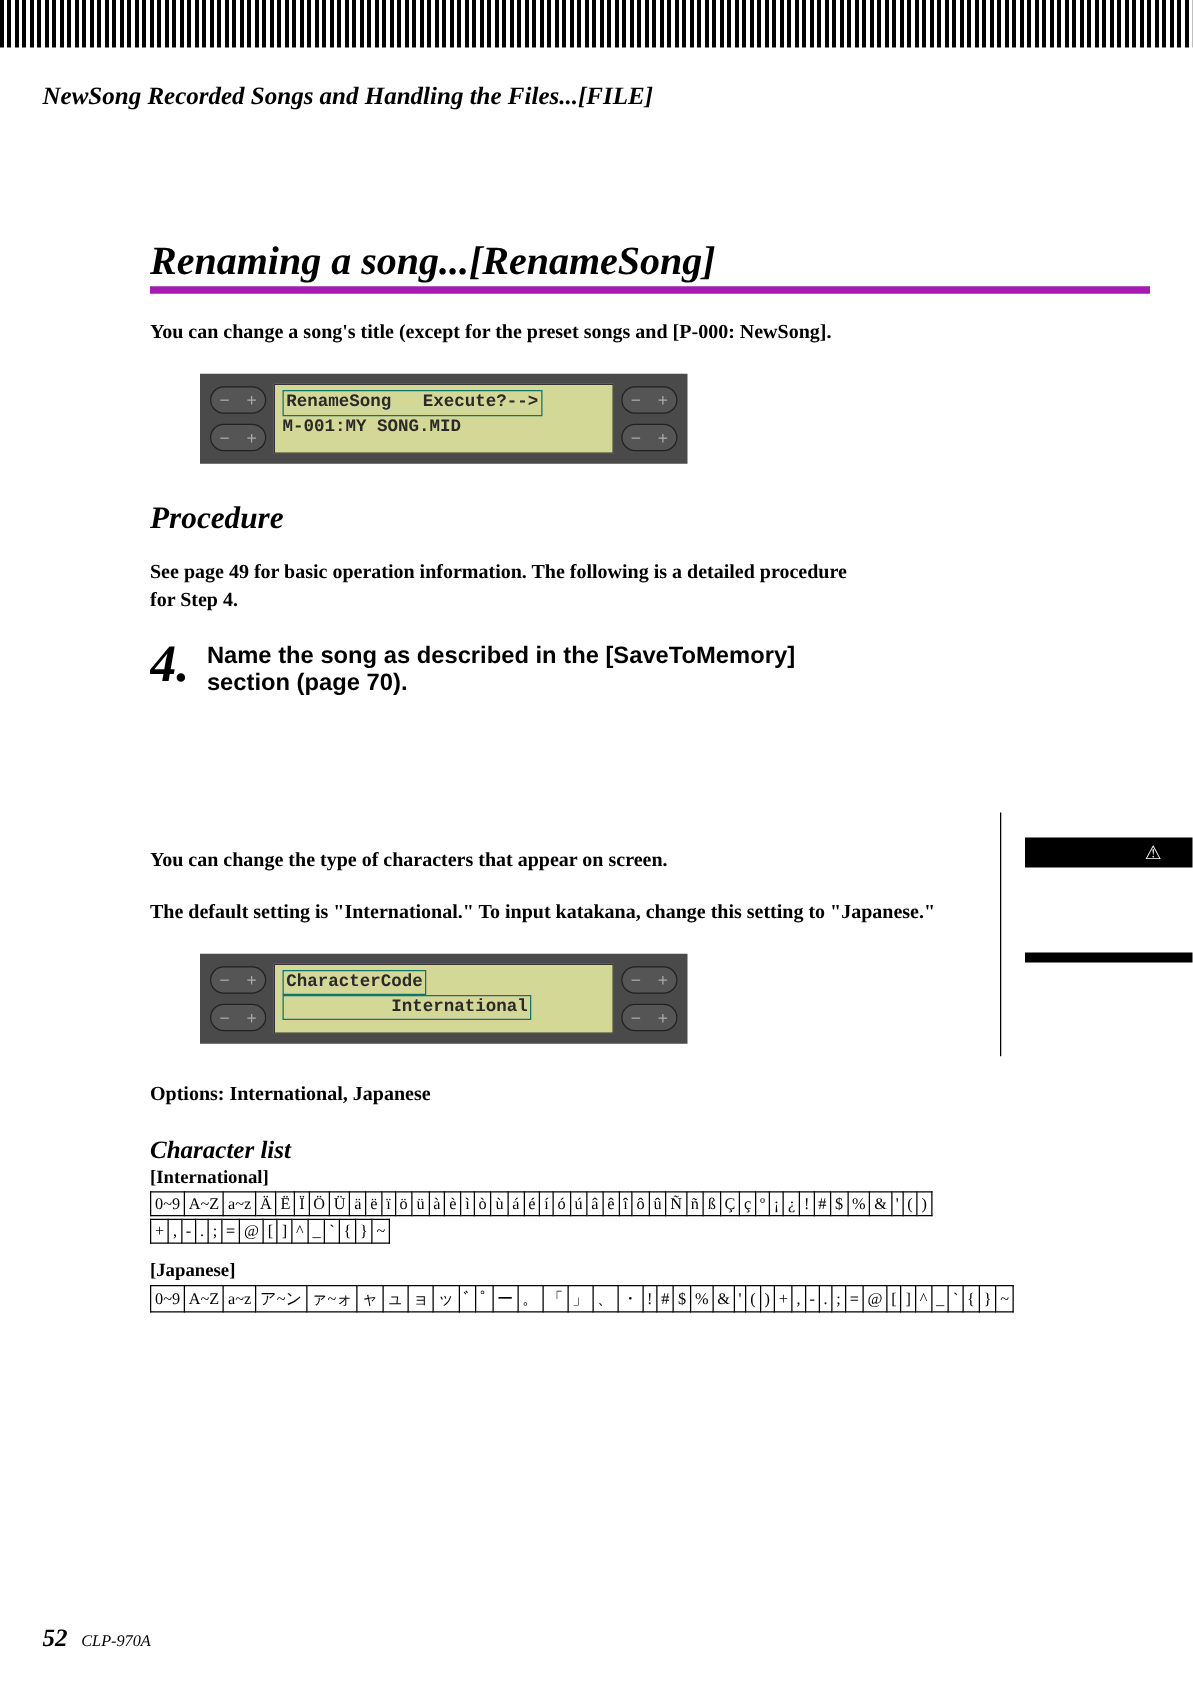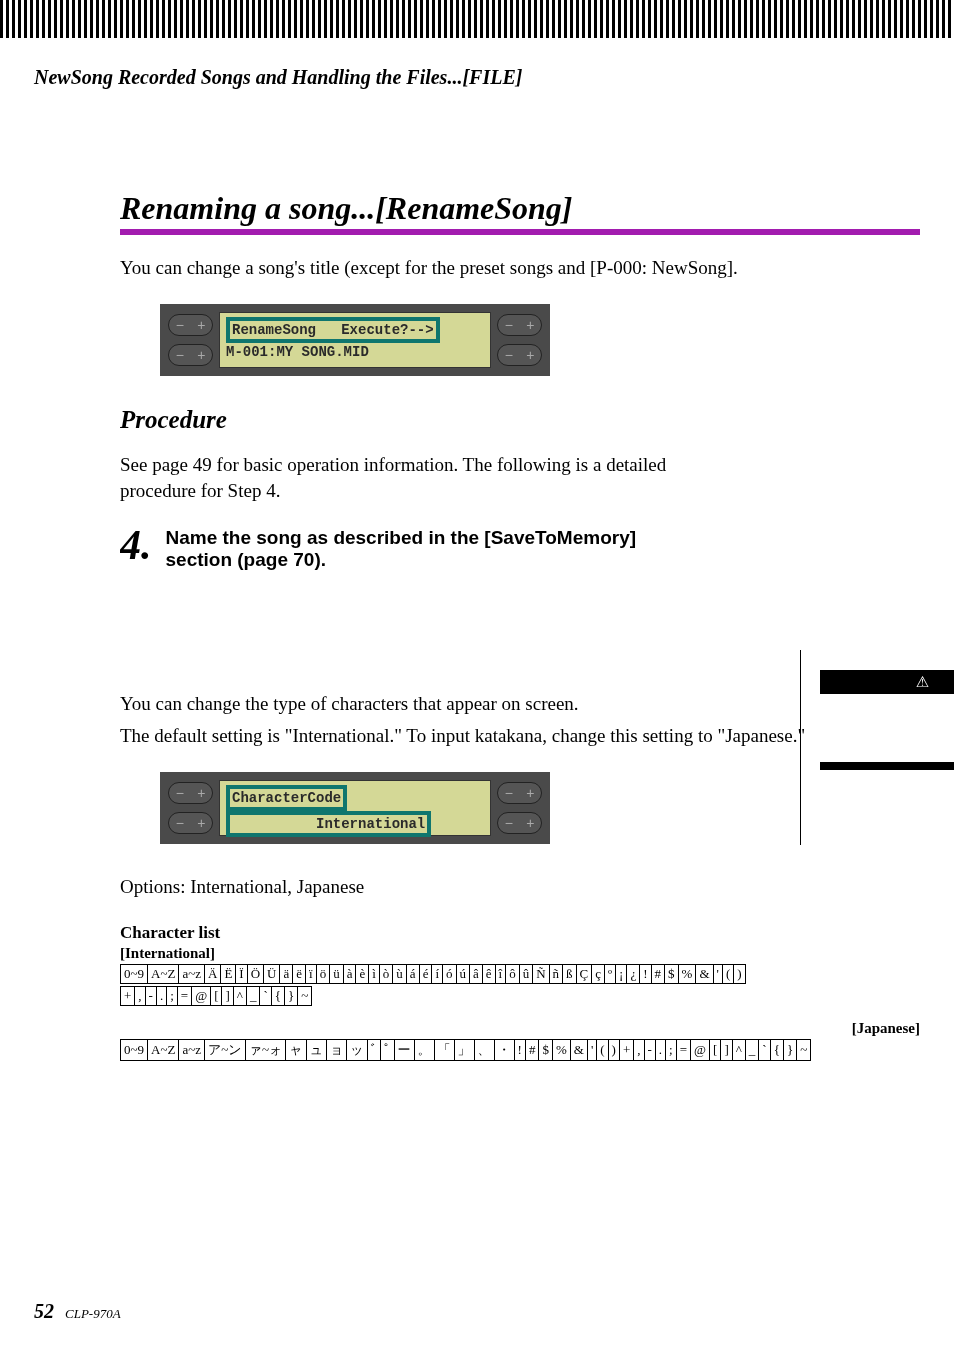--- a/index.html
+++ b/index.html
@@ -34,23 +34,24 @@
   }
   .section-heading {
     font-size: 32px;
     font-weight: bold;
     font-style: italic;
     border-bottom: 6px solid #a21caf;
     padding-bottom: 2px;
     margin-bottom: 20px;
   }
   .body-text {
-    font-size: 19px;
+    font-size: 16px;
     margin-bottom: 22px;
     line-height: 1.4;
+    font-weight: bold;
   }
   .lcd-panel {
     width: 390px;
     height: 72px;
     background: #4a4a4a;
     margin-left: 40px;
     margin-bottom: 30px;
     display: flex;
     align-items: center;
     padding: 4px 8px;
@@ -76,21 +77,21 @@
     background: #d4d896;
     border: 1px solid #333;
     color: #2a2a2a;
     font-family: 'Courier New', monospace;
     font-size: 14px;
     font-weight: bold;
     padding: 4px 6px;
     line-height: 1.3;
     white-space: pre;
   }
-  .lcd-box { border: 4px solid #0f766e; padding: 0 2px; display: inline-block; font-family: Liberation Mono, monospace; }
+  .lcd-box { border: 1px solid #0f766e; padding: 0 2px; display: inline-block; font-family: Liberation Mono, monospace; }
   .sub-heading {
     font-size: 25px;
     font-weight: bold;
     font-style: italic;
     margin-bottom: 18px;
   }
   .main-col {
     width: 560px;
     float: left;
   }
@@ -143,21 +144,21 @@
     border-collapse: collapse;
     font-size: 13px;
     margin-top: 2px;
   }
   .char-table td {
     border: 1px solid #000;
     padding: 1px 3px;
     text-align: center;
     font-family: 'Times New Roman', serif;
   }
-  .char-heading { font-weight: bold; font-size: 17px; margin-top: 18px; }
+  .char-heading { font-weight: bold; font-size: 20px; margin-top: 18px; font-style: italic; }
   .char-sub { font-weight: bold; font-size: 15px; margin-top: 2px; }
   .footer {
     position: absolute;
     bottom: 28px;
     left: 34px;
     font-size: 20px;
     font-weight: bold;
     font-style: italic;
   }
   .footer-model {
@@ -215,21 +216,21 @@
 
   <div class="vert-divider"></div>
   <div class="side-col">
     <div class="caution-box">
       <span class="caution-icon">⚠</span>
     </div>
   </div>
 
   <div style="clear:both; height:120px;"></div>
 
-  <div class="body-text" style="margin-bottom:6px;">You can change the type of characters that appear on screen.</div>
+  <div class="body-text" style="margin-bottom:18px;">You can change the type of characters that appear on screen.</div>
   <div class="body-text">The default setting is "International." To input katakana, change this setting to "Japanese."</div>
 
   <div class="lcd-panel">
     <div class="btn-col">
       <div class="lcd-btn">
           <span>−</span>
           <span>+</span>
         </div>
       <div class="lcd-btn">
           <span>−</span>
@@ -319,21 +320,21 @@
           <td>^</td>
           <td>_</td>
           <td>`</td>
           <td>{</td>
           <td>}</td>
           <td>~</td>
         </tr>
       </tbody>
     </table>
 
-  <div class="char-sub" style="margin-top:14px;text-align:right;">[Japanese]</div>
+  <div class="char-sub" style="margin-top:14px;">[Japanese]</div>
   <table class="char-table">
       <tbody>
         <tr id="jp-r1">
           <td>0~9</td>
           <td>A~Z</td>
           <td>a~z</td>
           <td>ア~ン</td>
           <td>ァ~ォ</td>
           <td>ャ</td>
           <td>ュ</td>

